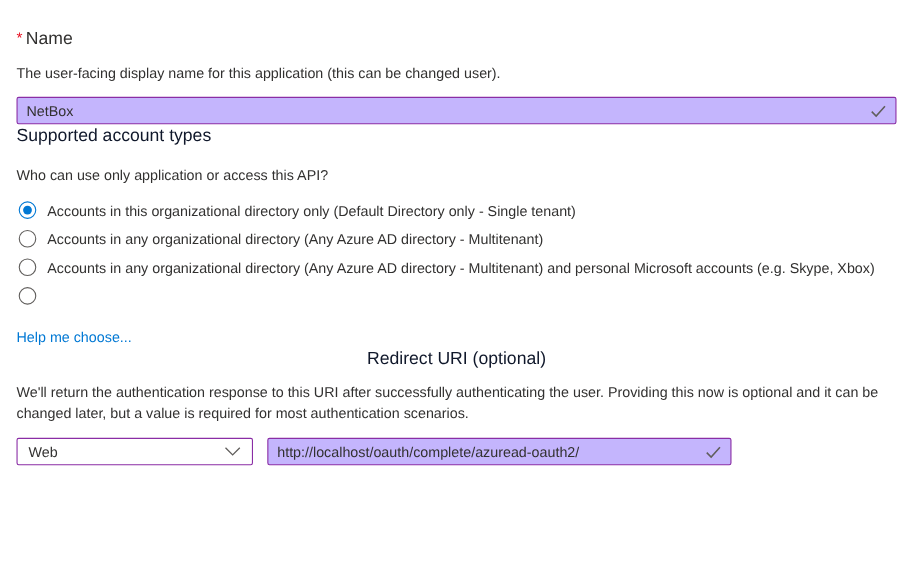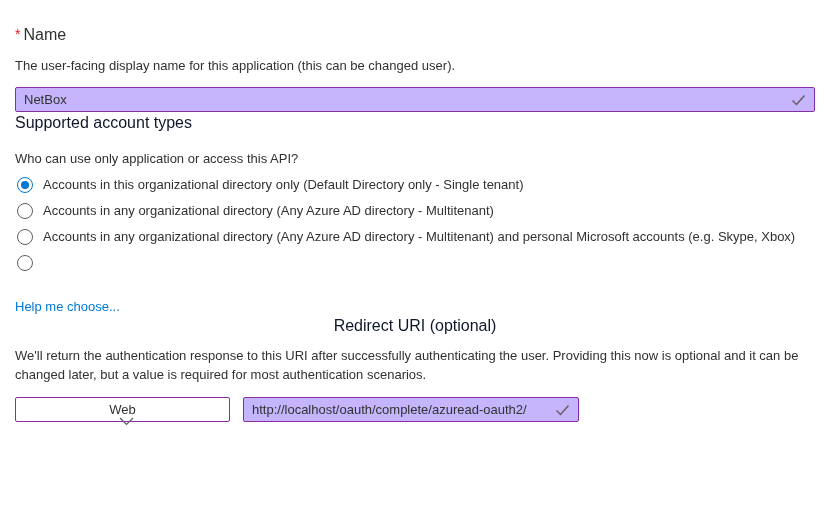--- a/index.html
+++ b/index.html
@@ -65,20 +65,21 @@
     width: 800px;
   }
   .input-value {
     white-space: nowrap;
     overflow: hidden;
   }
   .check-icon { display: flex; align-items: center; flex: none; margin-left: 8px; }
   .radio-group { margin-top: 10px; }
   .radio-row {
     display: flex;
+    align-items: center;
     height: 26px;
     cursor: default;
   }
   .radio {
     box-sizing: border-box;
     width: 16px;
     height: 16px;
     border: 1px solid #605e5c;
     border-radius: 50%;
     margin-left: 2px;
@@ -118,23 +119,22 @@
     width: 215px;
     height: 25px;
     border: 1px solid #8a2da5;
     border-radius: 2px;
     display: flex;
     align-items: center;
     justify-content: space-between;
     padding: 4px 10px;
     font-size: 13px;
     background: #ffffff;
-    flex-direction: column;
-  }
-  .uri-input { width: 336px; gap: 13px; }
+  }
+  .uri-input { width: 422px; gap: 13px; }
   svg { display: block; }
 </style>
 </head>
 <body>
 
 <div class="page">
 
   <div class="field-title">
     <span class="required">*</span><span>Name</span>
   </div>

